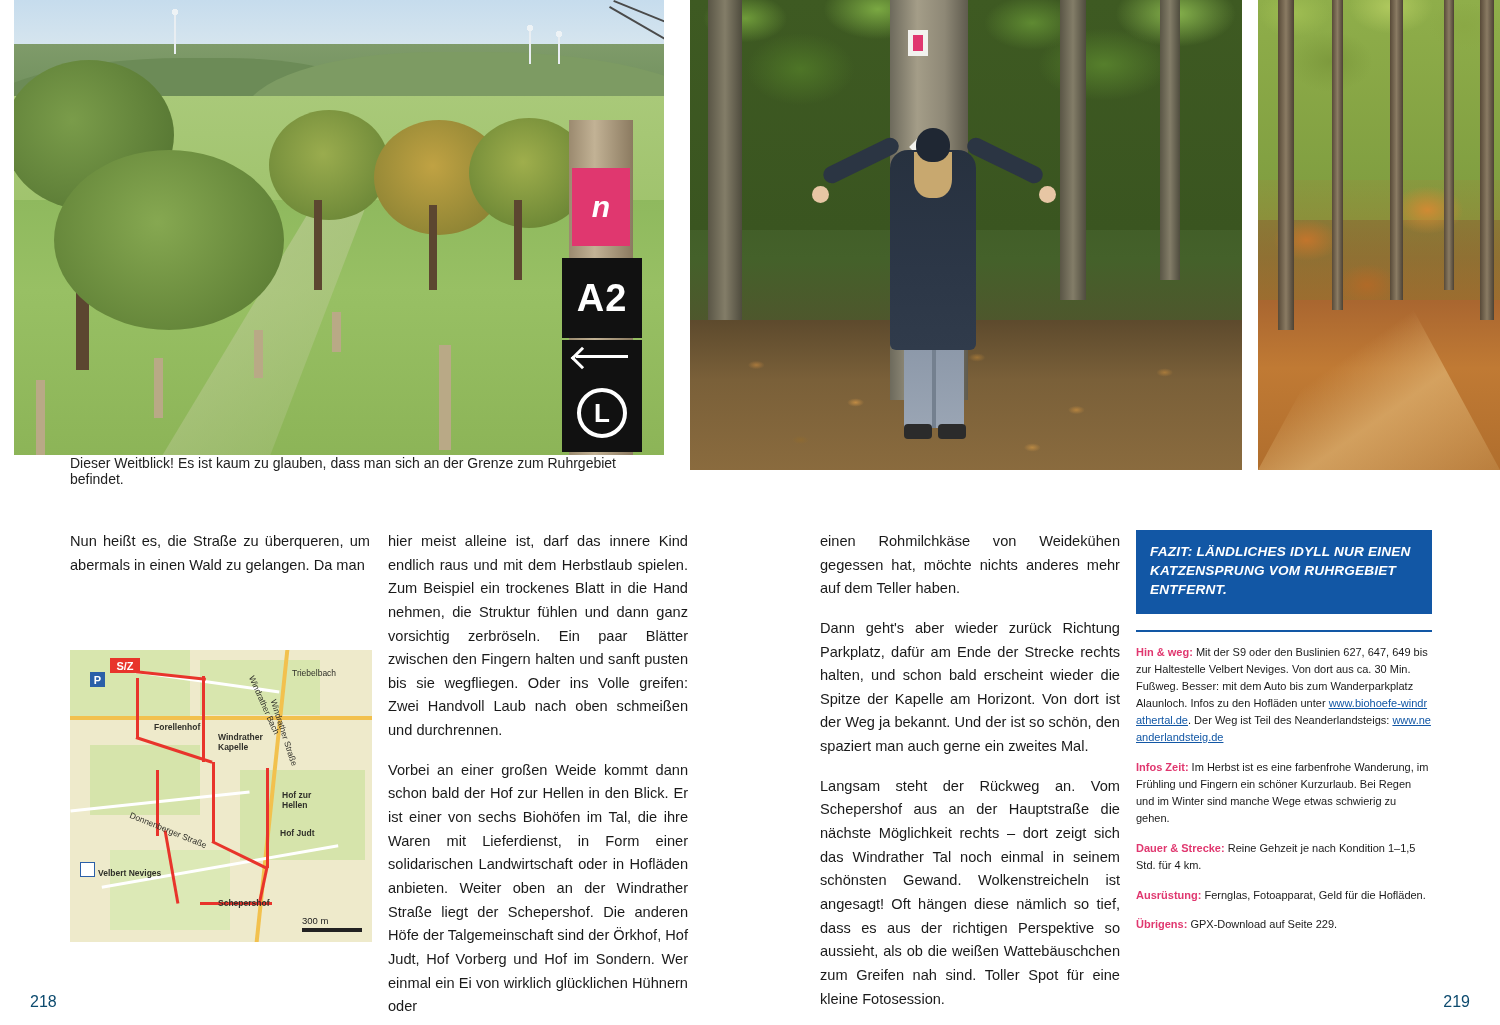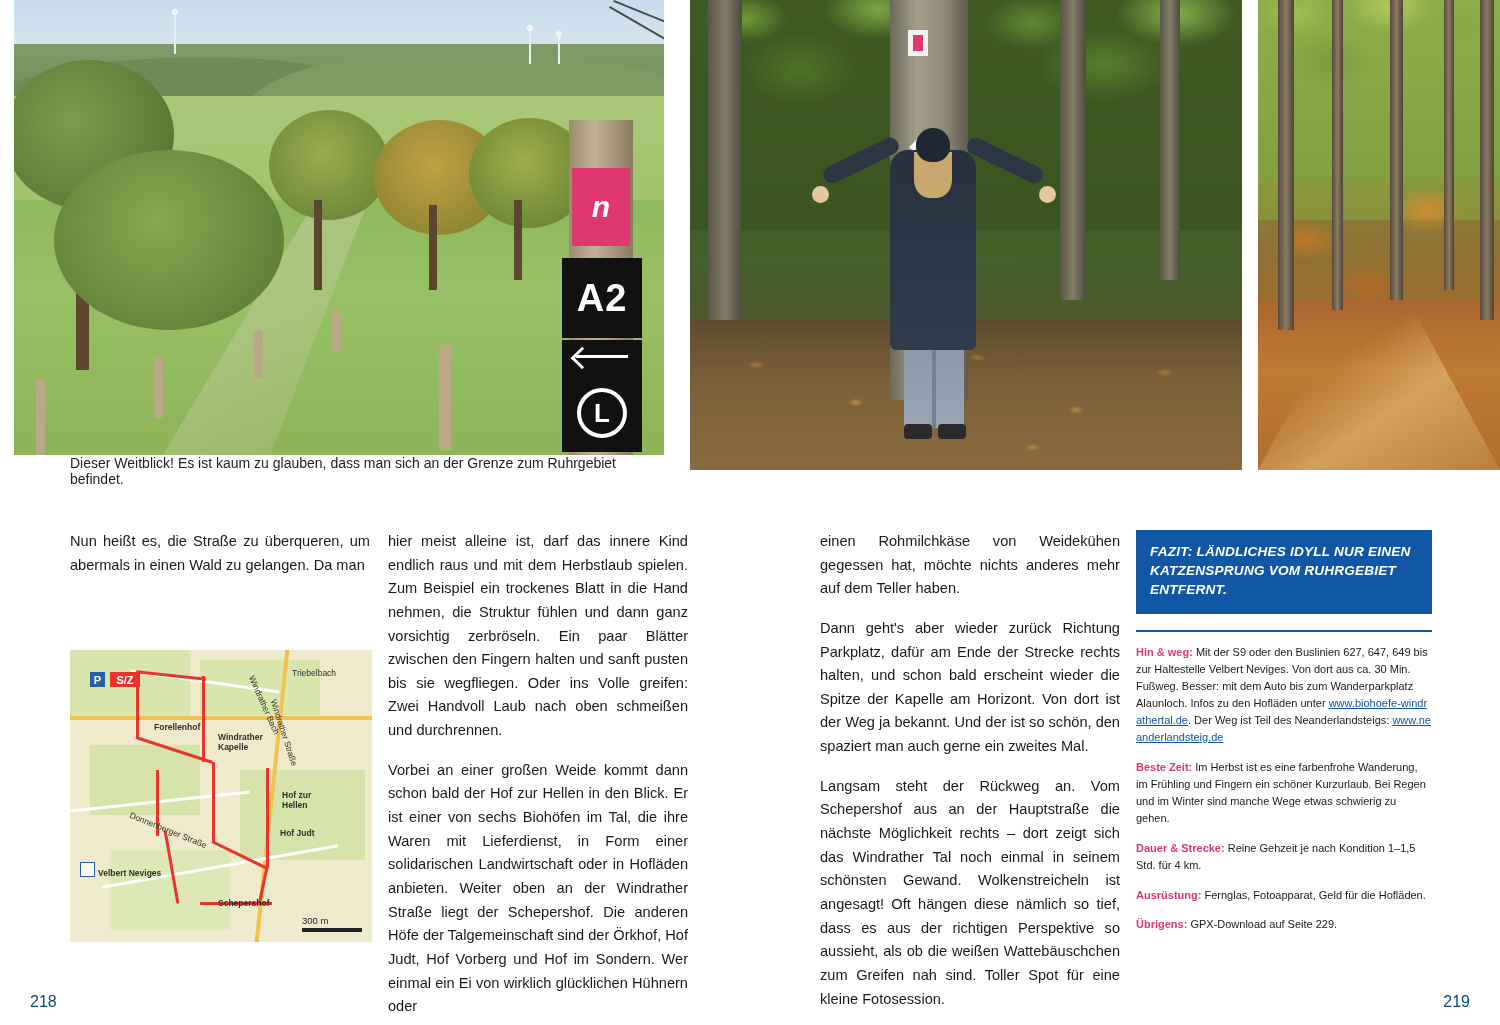--- a/index.html
+++ b/index.html
@@ -283,21 +283,21 @@
     <div class="map-track" style="left:142px; top:190px; width:60px; height:3px; transform:rotate(26deg); transform-origin:left;"></div>
     <div class="map-track" style="left:196px; top:118px; width:3px; height:100px;"></div>
     <div class="map-track" style="left:196px; top:215px; width:3px; height:40px; transform:rotate(12deg); transform-origin:top;"></div>
     <div class="map-track" style="left:130px; top:252px; width:72px; height:3px;"></div>
     <div class="map-track" style="left:100px; top:180px; width:3px; height:74px; transform:rotate(-10deg);"></div>
     <div class="map-track" style="left:86px; top:120px; width:3px; height:66px;"></div>
     <div class="map-track" style="left:66px; top:24px; width:70px; height:3px; transform:rotate(6deg);"></div>
     <div class="map-track" style="left:132px; top:26px; width:3px; height:86px;"></div>
 
     <div class="map-icon" style="left:20px; top:22px;">P</div>
-    <div class="map-icon" style="left:40px; top:22px; width:30px; background:#e8342b;">S/Z</div>
+    <div class="map-icon" style="left:40px; top:8px; width:30px; background:#e8342b;">S/Z</div>
     <div class="map-icon sq" style="left:10px; top:212px;"></div>
 
     <div class="map-label b" style="left:84px; top:72px;">Forellenhof</div>
     <div class="map-label b" style="left:148px; top:82px; width:62px;">Windrather Kapelle</div>
     <div class="map-label b" style="left:212px; top:140px; width:44px;">Hof zur Hellen</div>
     <div class="map-label b" style="left:210px; top:178px;">Hof Judt</div>
     <div class="map-label b" style="left:148px; top:248px; width:50px;">Schepershof</div>
     <div class="map-label b" style="left:28px; top:218px;">Velbert Neviges</div>
     <div class="map-label" style="left:186px; top:24px; transform:rotate(66deg); transform-origin:left top;">Windrather Bach</div>
     <div class="map-label" style="left:208px; top:48px; transform:rotate(72deg); transform-origin:left top;">Windrather Straße</div>
@@ -323,21 +323,21 @@
 
   <div class="info">
     <div class="fazit">FAZIT: LÄNDLICHES IDYLL NUR EINEN KATZENSPRUNG VOM RUHRGEBIET ENTFERNT.</div>
     <div class="info-rule"></div>
 
     <div class="info-block">
       <span class="info-key">Hin &amp; weg:</span><span> Mit der S9 oder den Buslinien 627, 647, 649 bis zur Haltestelle Velbert Neviges. Von dort aus ca. 30 Min. Fußweg. Besser: mit dem Auto bis zum Wanderparkplatz Alaunloch. Infos zu den Hofläden unter </span><a class="info-link" href="#">www.biohoefe-windrathertal.de</a><span>. Der Weg ist Teil des Neanderlandsteigs: </span><a class="info-link" href="#">www.neanderlandsteig.de</a>
     </div>
 
     <div class="info-block">
-      <span class="info-key">Beste Zeit:</span><span> Im Herbst ist es eine farbenfrohe Wanderung, im Frühling und Fingern ein schöner Kurzurlaub. Bei Regen und im Winter sind manche Wege etwas schwierig zu gehen.</span>
+      <span class="info-key">Infos Zeit:</span><span> Im Herbst ist es eine farbenfrohe Wanderung, im Frühling und Fingern ein schöner Kurzurlaub. Bei Regen und im Winter sind manche Wege etwas schwierig zu gehen.</span>
     </div>
 
     <div class="info-block">
       <span class="info-key">Dauer &amp; Strecke:</span><span> Reine Gehzeit je nach Kondition 1–1,5 Std. für 4 km.</span>
     </div>
 
     <div class="info-block">
       <span class="info-key">Ausrüstung:</span><span> Fernglas, Fotoapparat, Geld für die Hofläden.</span>
     </div>
 

